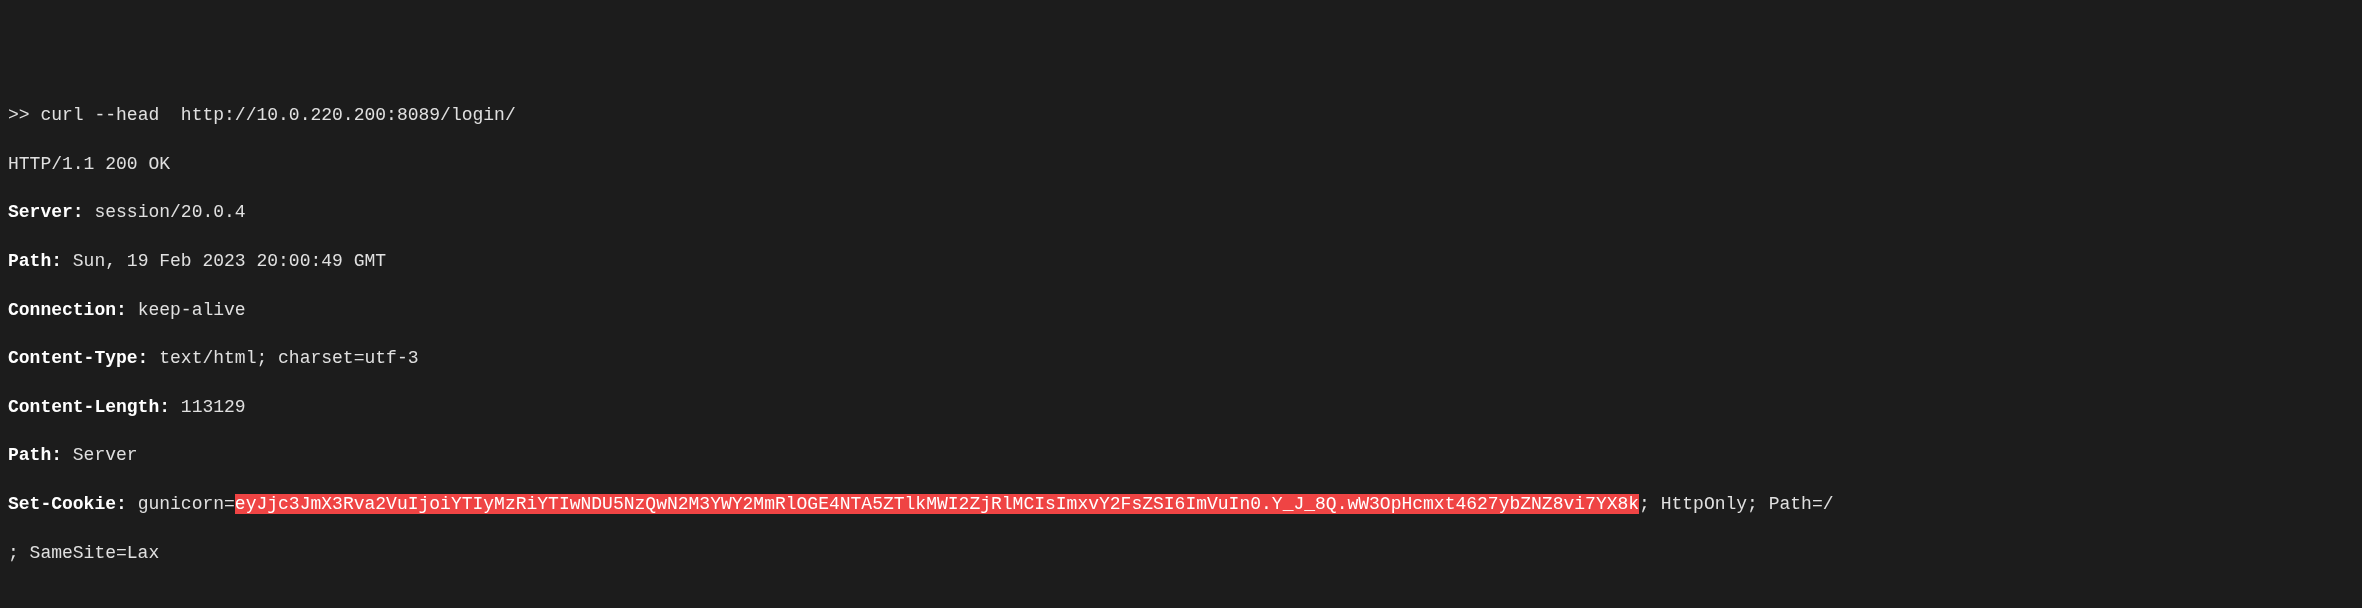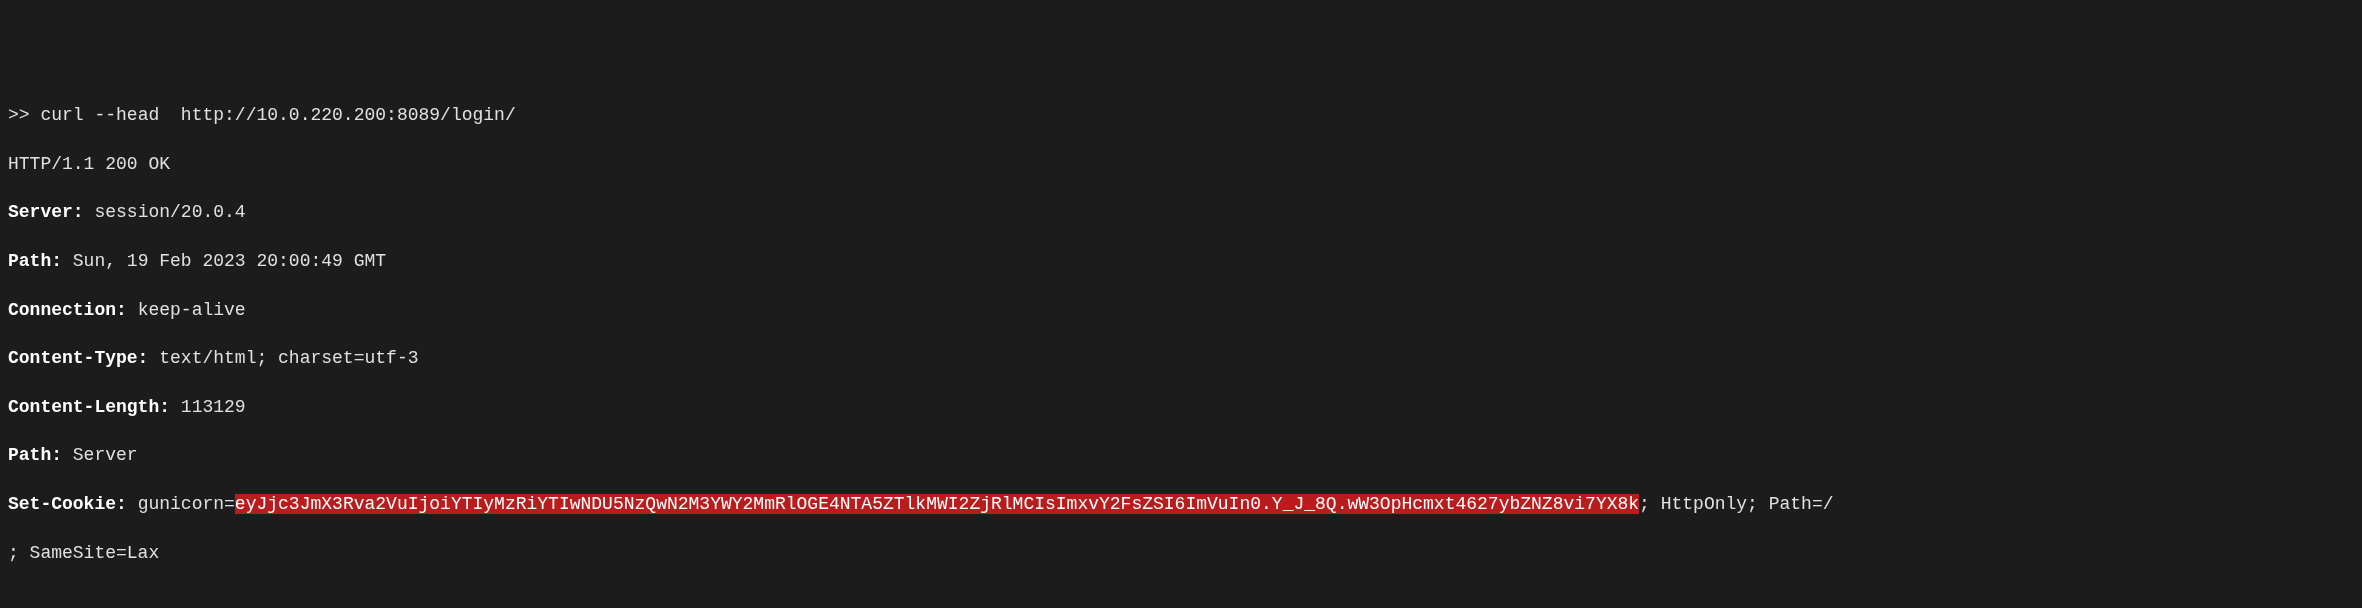--- a/index.html
+++ b/index.html
@@ -15,21 +15,21 @@
       line-height: 1.35;
       padding: 6px 8px;
       white-space: pre;
       overflow-x: hidden;
     }
     .bold {
       font-weight: bold;
       color: #ffffff;
     }
     .selected {
-      background-color: #b91c1c;
+      background-color: #ef4444;
       color: #ffffff;
     }
     .line {
       display: block;
     }
     .blank {
       display: block;
       height: 1.35em;
     }
   </style>

